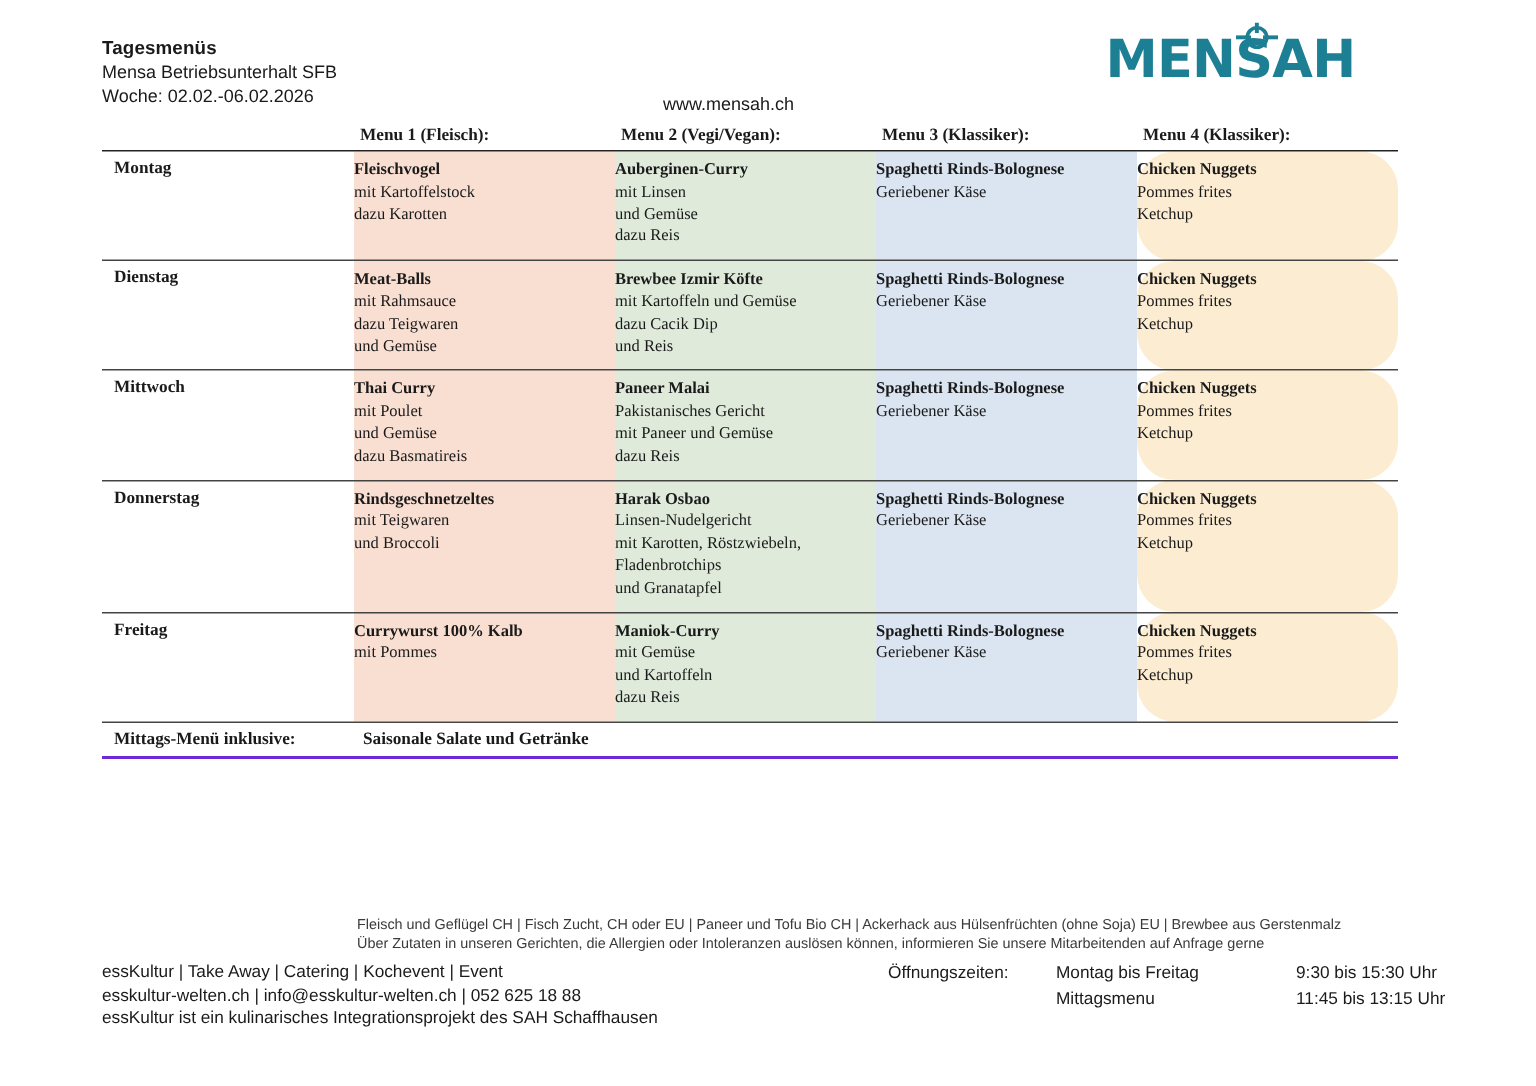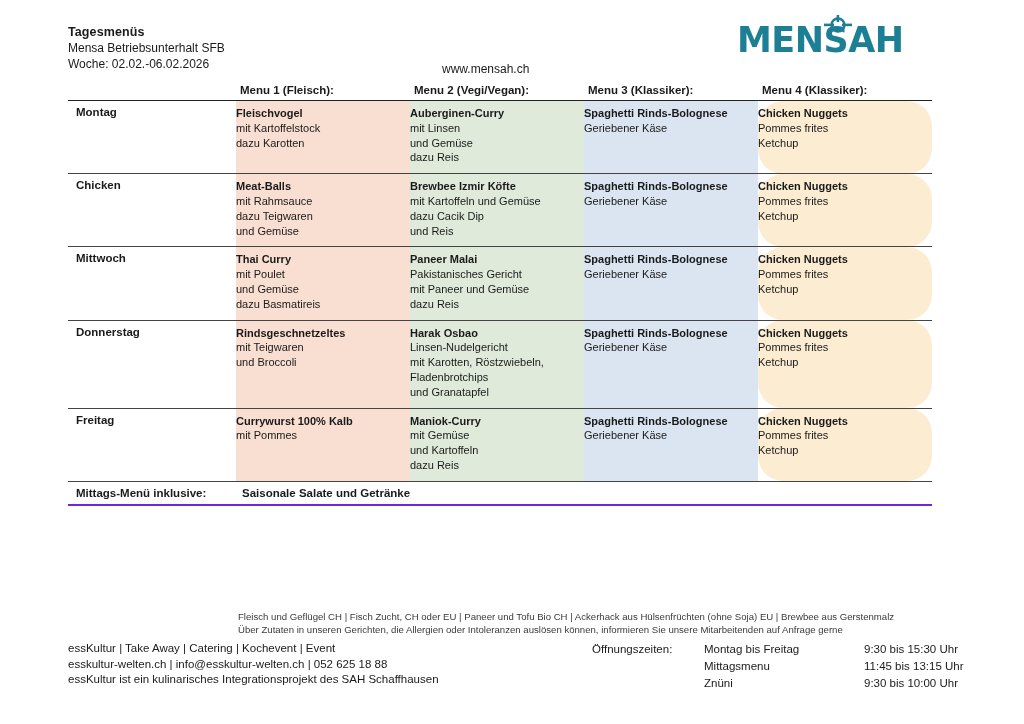--- a/index.html
+++ b/index.html
@@ -73,20 +73,21 @@
     position: absolute;
     left: 68px;
     top: 84px;
     width: 864px;
     border-collapse: collapse;
     table-layout: fixed;
   }
   .tbl td, .tbl th {
     vertical-align: top;
     padding: 0;
+    font-family: Liberation Serif, serif;
   }
   .col-day    { width: 168px; }
   .col-menu   { width: 174px; }
 
   .colhead td {
     font-size: 11.5px;
     font-weight: bold;
     padding: 0 0 4px 4px;
     border-bottom: 1.5px solid #222;
   }
@@ -219,21 +220,21 @@
           <span class="ln">Geriebener Käse</span>
         </td>
         <td class="cell m4">
           <span class="ttl">Chicken Nuggets</span>
           <span class="ln">Pommes frites</span>
           <span class="ln">Ketchup</span>
         </td>
       </tr>
 
       <tr class="dayrow">
-        <td class="daycell">Chicken</td>
+        <td class="daycell">Dienstag</td>
         <td class="cell m1">
           <span class="ttl">Meat-Balls</span>
           <span class="ln">mit Rahmsauce</span>
           <span class="ln">dazu Teigwaren</span>
           <span class="ln">und Gemüse</span>
         </td>
         <td class="cell m2">
           <span class="ttl">Brewbee Izmir Köfte</span>
           <span class="ln">mit Kartoffeln und Gemüse</span>
           <span class="ln">dazu Cacik Dip</span>
@@ -345,20 +346,15 @@
     <div class="br-row first">
       <div class="br-head">Öffnungszeiten:</div>
       <div class="br-val">Montag bis Freitag</div>
       <div>9:30 bis 15:30 Uhr</div>
     </div>
     <div class="br-row">
       <div class="br-head"></div>
       <div class="br-val">Mittagsmenu</div>
       <div>11:45 bis 13:15 Uhr</div>
     </div>
-    <div class="br-row">
-      <div class="br-head"></div>
-      <div class="br-val">Znüni</div>
-      <div>9:30 bis 10:00 Uhr</div>
-    </div>
   </div>
 
 </div>
 
 </body></html>

